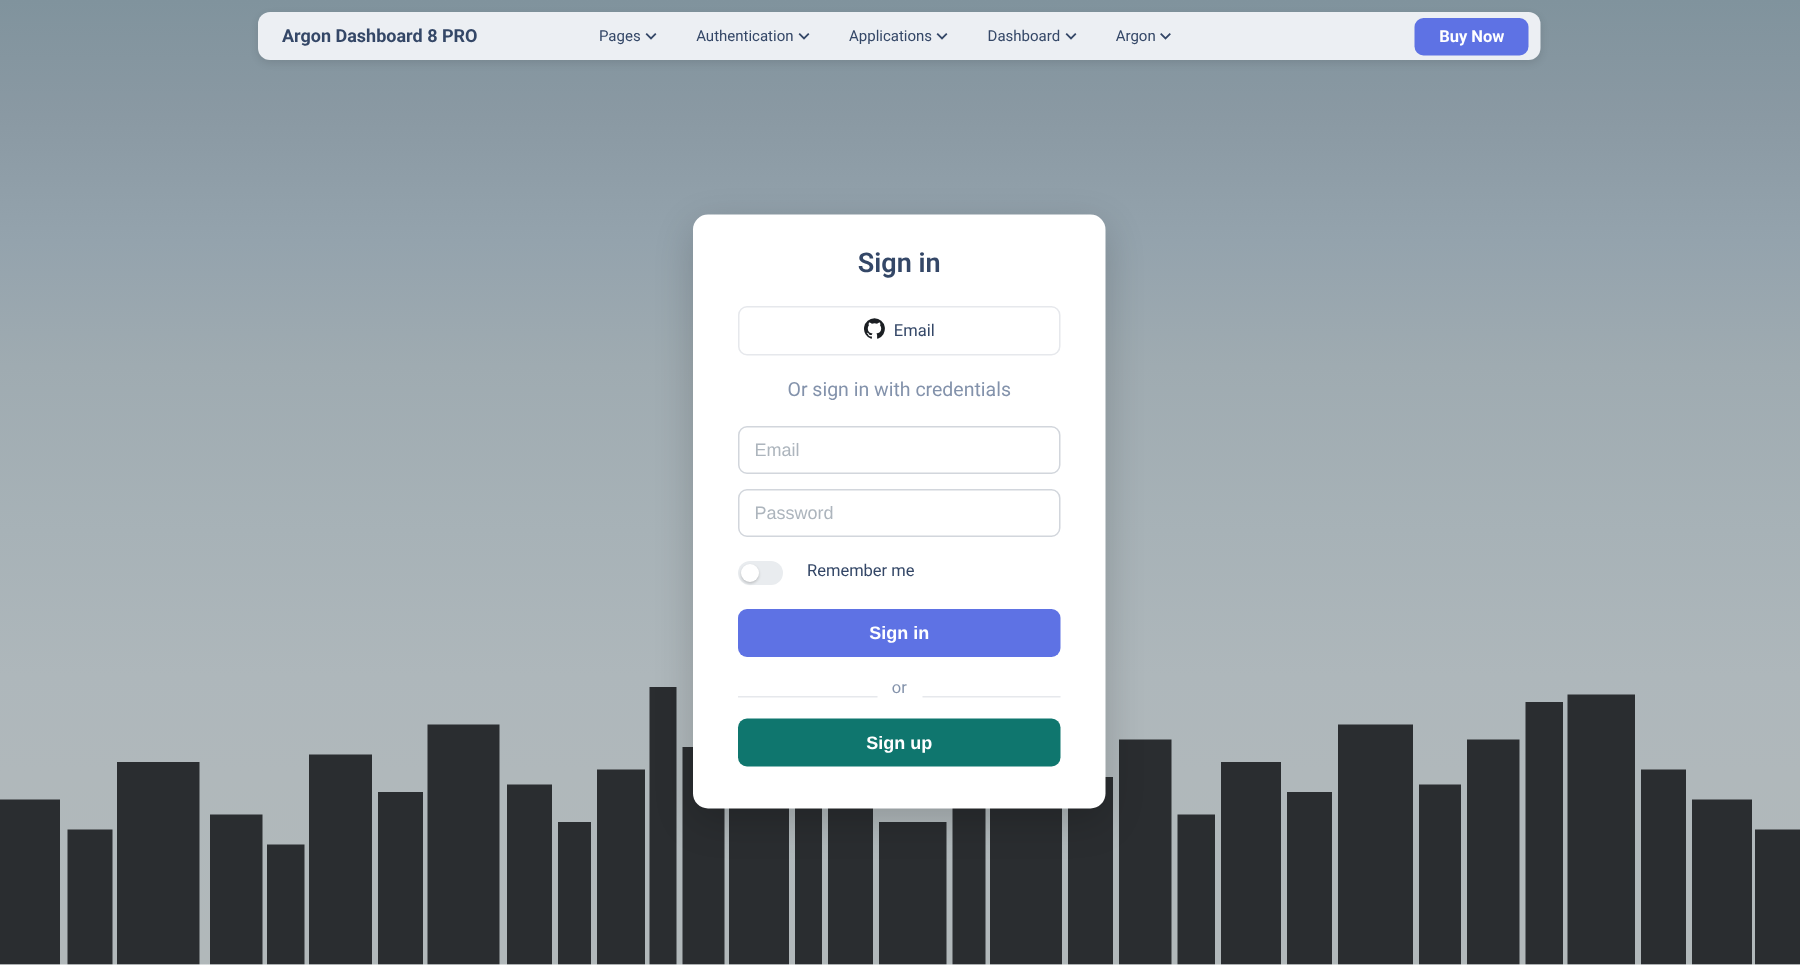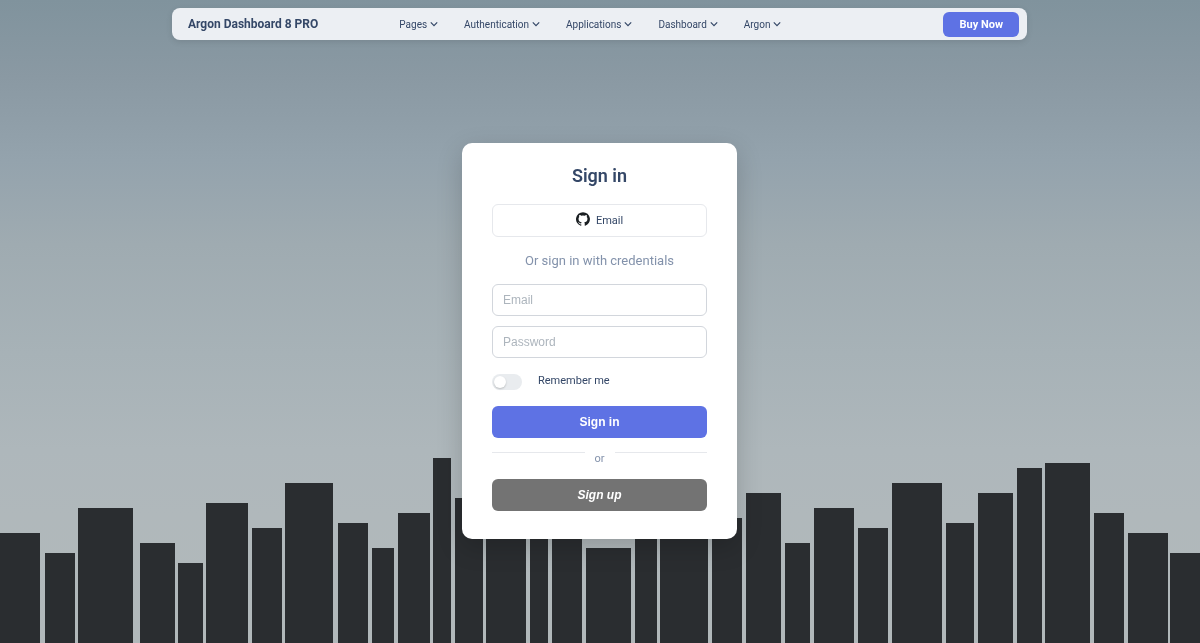--- a/index.html
+++ b/index.html
@@ -100,23 +100,23 @@
   }
   .switch::after{
     content:""; position:absolute; width:12px; height:12px; border-radius:50%;
     background:#fff; top:2px; left:2px; box-shadow:0 1px 2px rgba(0,0,0,.2);
   }
   .btn {
     width:100%; border:none; border-radius:6px; padding:9px 0;
     font-weight:700; font-size:12px; cursor:pointer;
   }
   .btn-primary { background:#5e72e4; color:#fff; margin-bottom:14px; }
-  .btn-dark { background:#737373; color:#fff;font-style:italic; }
+  .btn-dark { background:#0f766e; color:#fff; }
   .divider {
-    display:flex; align-items:flex-start; gap:10px; margin:0 0 14px;
+    display:flex; align-items:flex-end; gap:10px; margin:0 0 14px;
     font-size:11px; color:#8392ab;
   }
   .divider::before, .divider::after {
     content:""; flex:1; height:1px; background:#e6e8ec;
   }
 </style>
 </head>
 <body>
 
 <div class="skyline">

